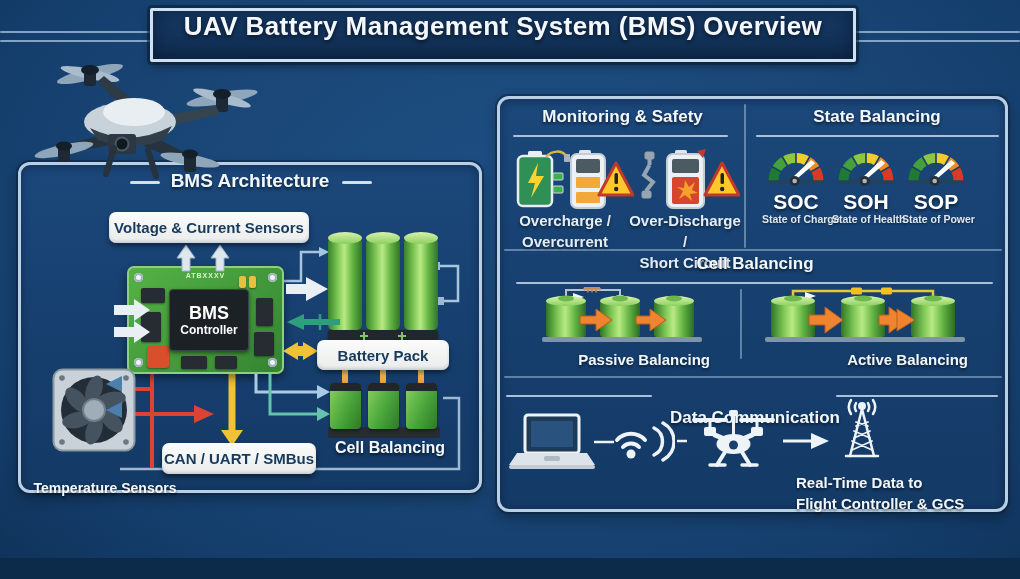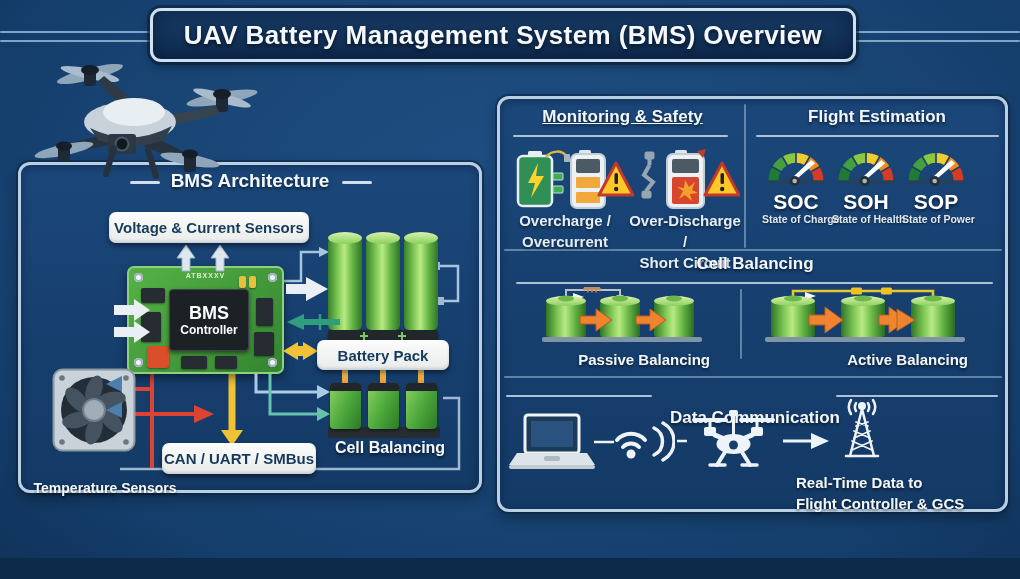--- a/index.html
+++ b/index.html
@@ -8,23 +8,23 @@
   .stage{
     position:relative; width:1020px; height:579px; overflow:hidden;
     background: radial-gradient(ellipse at 52% 38%, #1e4f85 0%, #1a4777 45%, #143d6b 78%, #0f3258 100%);
   }
   .abs{ position:absolute; }
   .bottom-strip{ left:0; top:558px; width:1020px; height:21px; background:linear-gradient(#123а63,#0c2a4a); background-color:#0c2a4a; z-index:1; }
   .deco-line{ height:2px; background:rgba(165,197,228,.75); z-index:2; border-radius:2px; }
   .title-box{
     left:150px; top:8px; width:706px; height:54px; z-index:3;
     background:linear-gradient(#163a64,#102c50);
-    border:3px solid #cfe0f0; border-radius:11px;
+    border:3px solid #cfe0f0; border-radius:2px;
     box-shadow:0 0 0 3px rgba(10,30,55,.55), 0 4px 10px rgba(0,0,0,.35), inset 0 0 18px rgba(0,10,30,.5);
-    display:flex; align-items:center; justify-content:center;
+    display:flex; justify-content:center;
   }
   .title-text{ color:#f4f8fc; font-size:26px; font-weight:bold; letter-spacing:.4px; text-shadow:0 2px 4px rgba(0,0,0,.6); }
   .panel{
     background:linear-gradient(#1b477a 0%, #163e6d 60%, #143a66 100%);
     border:3px solid #b9cfe4; border-radius:12px;
     box-shadow:0 0 0 2px rgba(12,32,58,.5), 0 6px 14px rgba(0,0,0,.3), inset 0 2px 10px rgba(0,10,30,.35);
     z-index:1;
   }
   .left-panel{ left:18px; top:162px; width:464px; height:331px; }
   .right-panel{ left:497px; top:96px; width:511px; height:416px; }
@@ -267,21 +267,21 @@
     <span>CAN / UART / SMBus</span>
   </div>
   <div class="abs wlabel" style="left:325px;top:439px;width:130px;font-size:16px;">Cell Balancing</div>
   <div class="abs wlabel" style="left:15px;top:448px;width:180px;font-size:14px;margin-top:32px;">Temperature Sensors</div>
 
   <div class="abs panel right-panel"></div>
   <div class="abs divider" style="left:744px;top:104px;width:2px;height:144px;"></div>
   <div class="abs divider" style="left:504px;top:249px;width:498px;height:2px;"></div>
   <div class="abs divider" style="left:504px;top:376px;width:498px;height:2px;"></div>
 
-  <div class="abs sec-heading" style="left:505px;top:107px;width:235px;text-decoration:underline;">Monitoring &amp; Safety</div>
+  <div class="abs sec-heading" style="left:505px;top:107px;width:235px;">Monitoring &amp; Safety</div>
   <div class="abs underline" style="left:513px;top:135px;width:215px;"></div>
 
   <svg class="abs z5" style="left:516px;top:149px;" width="118" height="62" viewBox="0 0 118 62">
     <rect x="12" y="2" width="14" height="5" rx="1.5" fill="#e9eef2"></rect>
     <rect x="2" y="7" width="34" height="50" rx="5" fill="#2f8f55" stroke="#e9eef2" stroke-width="2.5"></rect>
     <polygon points="22,14 12,34 19,34 15,49 28,27 20,27" fill="#ffd32e"></polygon>
     <path d="M30 8 C 36 1, 46 1, 50 7" fill="none" stroke="#d9b93c" stroke-width="2.5"></path>
     <rect x="48" y="5" width="6" height="8" rx="1" fill="#aab4bd"></rect>
     <rect x="37" y="24" width="10" height="7" rx="1" fill="#3cb04e" stroke="#d0d8de" stroke-width="1"></rect>
     <rect x="37" y="37" width="10" height="7" rx="1" fill="#3cb04e" stroke="#d0d8de" stroke-width="1"></rect>
@@ -318,21 +318,21 @@
 
   <div class="abs mon-label" style="left:505px;top:210px;width:120px;">
     <div>Overcharge /</div>
     <div>Overcurrent</div>
   </div>
   <div class="abs mon-label" style="left:625px;top:210px;width:120px;">
     <div>Over-Discharge /</div>
     <div>Short Circuit</div>
   </div>
 
-  <div class="abs sec-heading" style="left:752px;top:107px;width:250px;">Flight Estimation</div>
+  <div class="abs sec-heading" style="left:752px;top:107px;width:250px;">State Balancing</div>
   <div class="abs underline" style="left:756px;top:135px;width:243px;"></div>
 
   <div class="abs gcol" style="left:762px;top:146px;width:68px;">
     <svg width="66" height="41" viewBox="0 0 100 62">
       <rect x="6" y="50" width="88" height="7" rx="2" fill="#23425e"></rect>
       <path d="M16 52 A34 34 0 0 1 20.56 35" stroke="#1f7a33" stroke-width="15" fill="none"></path>
       <path d="M20.56 35 A34 34 0 0 1 33 22.56" stroke="#44a03c" stroke-width="15" fill="none"></path>
       <path d="M33 22.56 A34 34 0 0 1 50 18" stroke="#8dc63f" stroke-width="15" fill="none"></path>
       <path d="M50 18 A34 34 0 0 1 67 22.56" stroke="#f2cb2e" stroke-width="15" fill="none"></path>
       <path d="M67 22.56 A34 34 0 0 1 79.44 35" stroke="#ee8c22" stroke-width="15" fill="none"></path>

